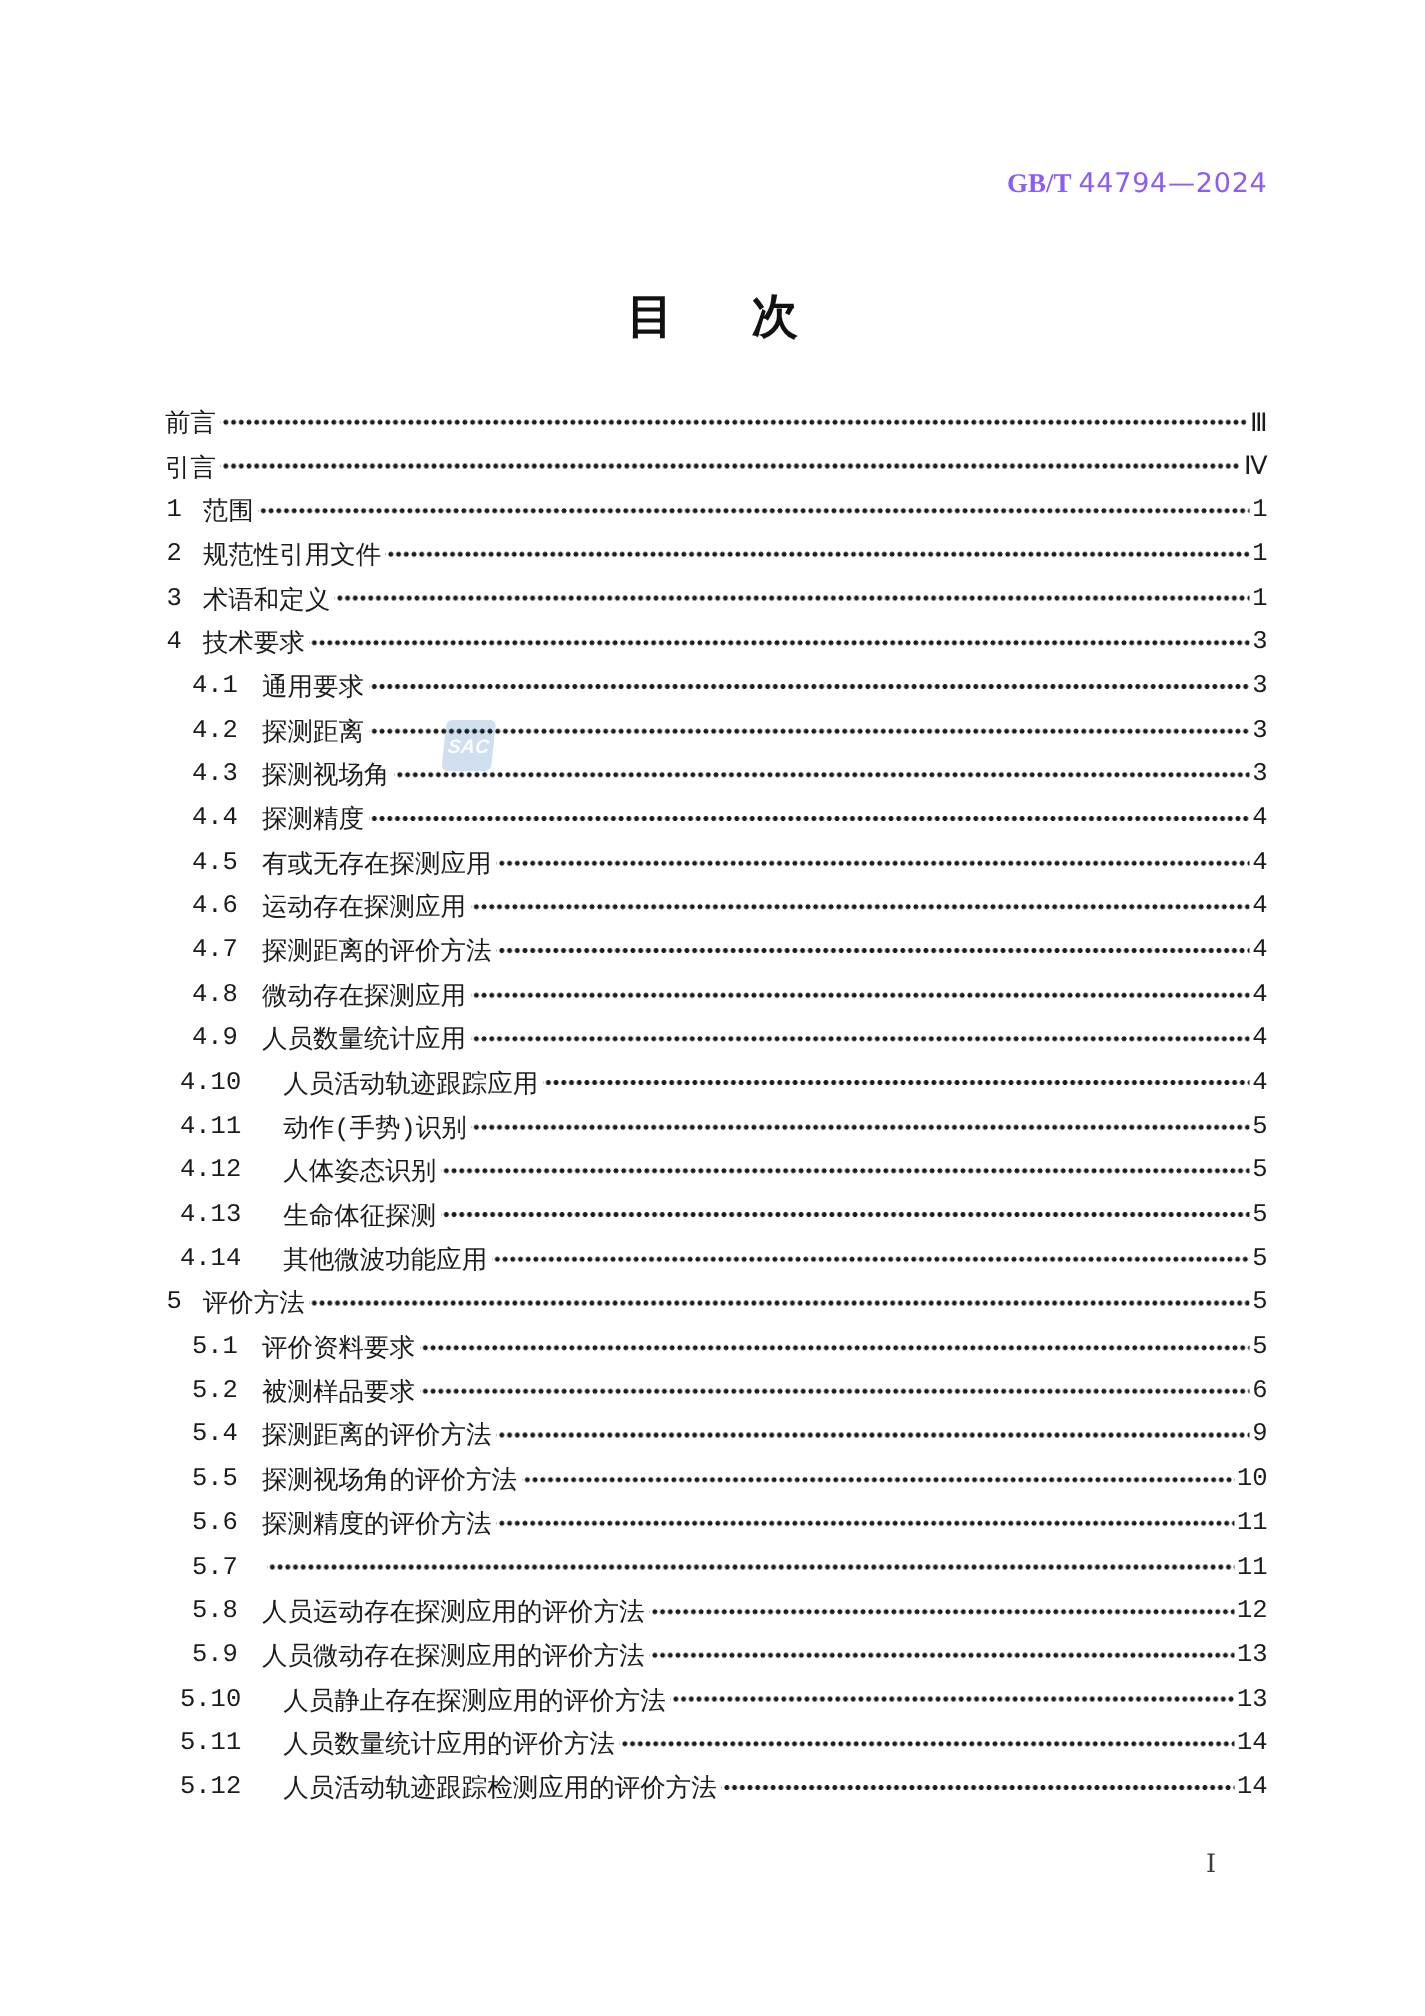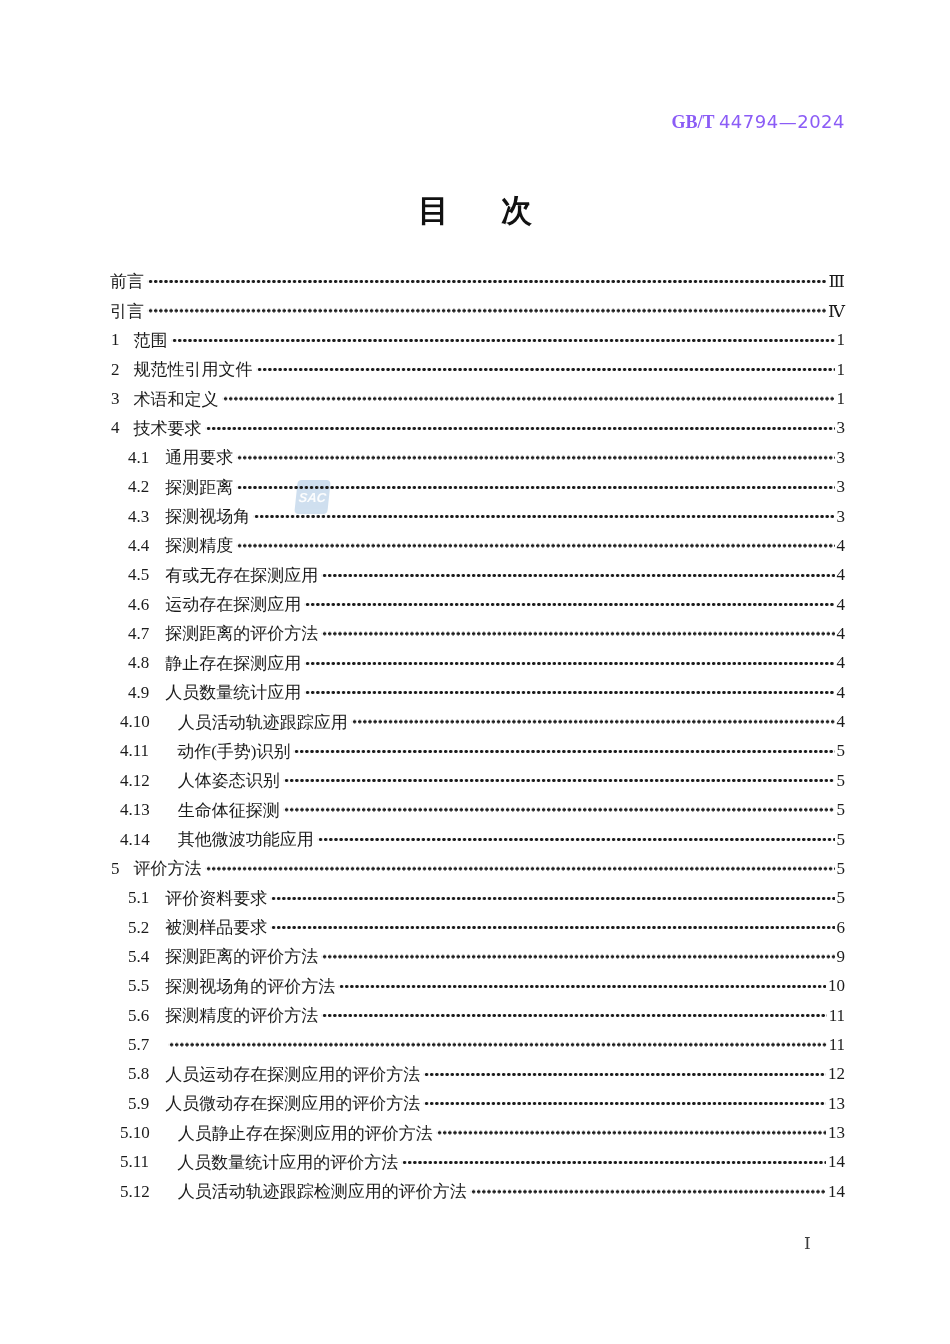--- a/index.html
+++ b/index.html
@@ -50,20 +50,21 @@
     left: 110px;
     top: 267px;
     width: 735px;
   }
   .toc-row {
     display: flex;
     align-items: center;
     height: 29.36px;
     font-size: 17px;
     white-space: nowrap;
+    font-family: Liberation Mono, monospace;
   }
   .toc-row .num { flex: 0 0 auto; }
   .toc-row.lv1 { padding-left: 1px; }
   .toc-row.lv1 .num { margin-right: 14px; }
   .toc-row.lv2 { padding-left: 18px; }
   .toc-row.lv2 .num { margin-right: 16px; }
   .toc-row.lv2w { padding-left: 10px; }
   .toc-row.lv2w .num { margin-right: 28px; }
   .toc-row .label { flex: 0 0 auto; }
   .toc-row .leader {
@@ -201,21 +202,21 @@
       <span class="pg">4</span>
     </div>
       <div class="toc-row lv2">
       <span class="num">4.7</span>
       <span class="label">探测距离的评价方法</span>
       <span class="leader"></span>
       <span class="pg">4</span>
     </div>
       <div class="toc-row lv2">
       <span class="num">4.8</span>
-      <span class="label">静止存在探测应用</span>
+      <span class="label">微动存在探测应用</span>
       <span class="leader"></span>
       <span class="pg">4</span>
     </div>
       <div class="toc-row lv2">
       <span class="num">4.9</span>
       <span class="label">人员数量统计应用</span>
       <span class="leader"></span>
       <span class="pg">4</span>
     </div>
       <div class="toc-row lv2w">

